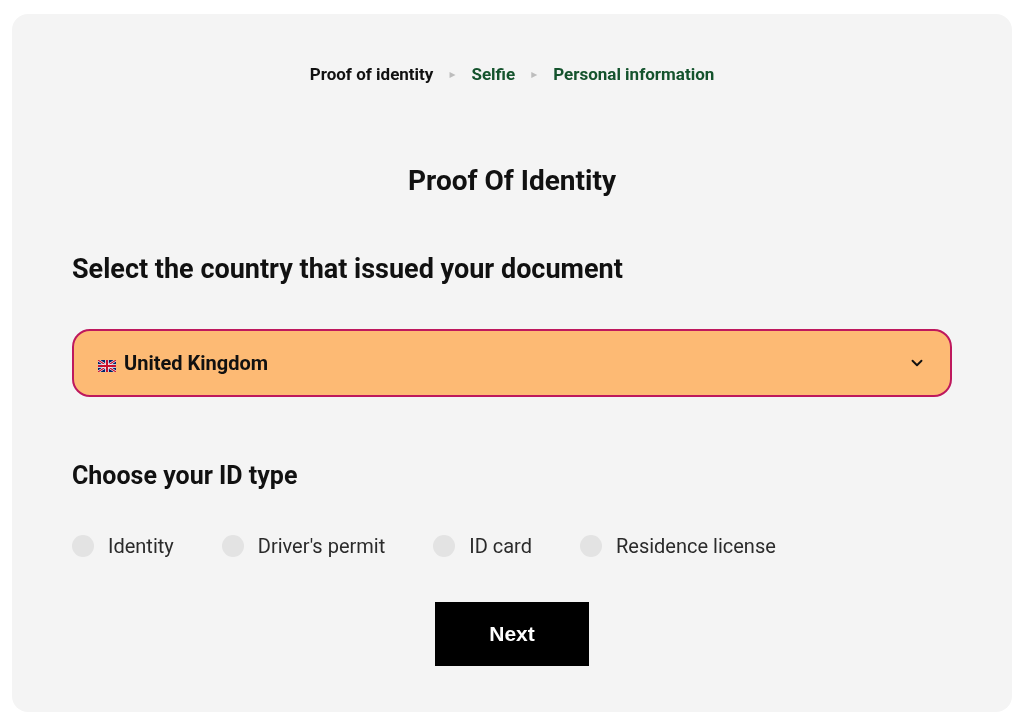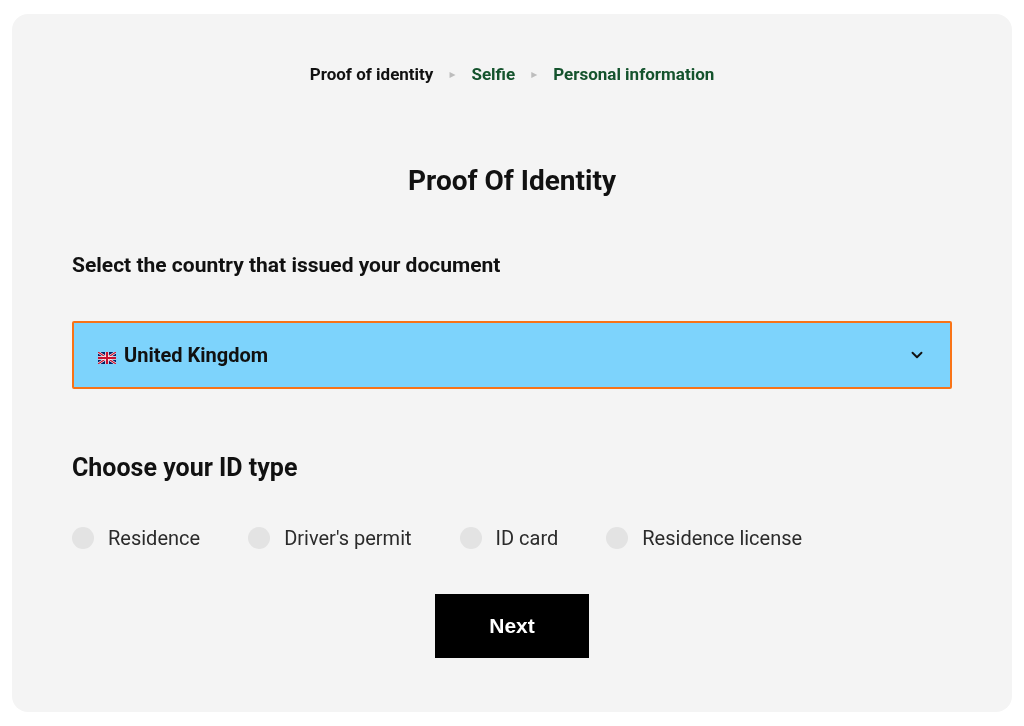--- a/index.html
+++ b/index.html
@@ -41,29 +41,29 @@
       font-size: 12px;
     }
     .page-title {
       text-align: center;
       font-size: 28px;
       font-weight: 700;
       color: #111111;
       margin-bottom: 56px;
     }
     .section-label {
-      font-size: 21px;
+      font-size: 27px;
       font-weight: 700;
       color: #111111;
       margin-bottom: 44px;
     }
     .country-select {
-      background: #7dd3fc;
-      border: 2px solid #f97316;
-      border-radius: 2px;
+      background: #fdba74;
+      border: 2px solid #be185d;
+      border-radius: 18px;
       padding: 20px 24px;
       display: flex;
       align-items: center;
       justify-content: space-between;
       cursor: pointer;
       margin-bottom: 64px;
     }
     .country-select-left {
       display: flex;
       align-items: center;
@@ -164,21 +164,21 @@
         </svg>
       </span>
     </div>
   </div>
 
   <div class="id-type-section">
     <h2 class="id-type-label">Choose your ID type</h2>
     <div class="radio-row">
       <label class="radio-option">
         <span class="radio-circle"></span>
-        <span class="radio-label">Residence</span>
+        <span class="radio-label">Identity</span>
       </label>
       <label class="radio-option">
         <span class="radio-circle"></span>
         <span class="radio-label">Driver's permit</span>
       </label>
       <label class="radio-option">
         <span class="radio-circle"></span>
         <span class="radio-label">ID card</span>
       </label>
       <label class="radio-option">

